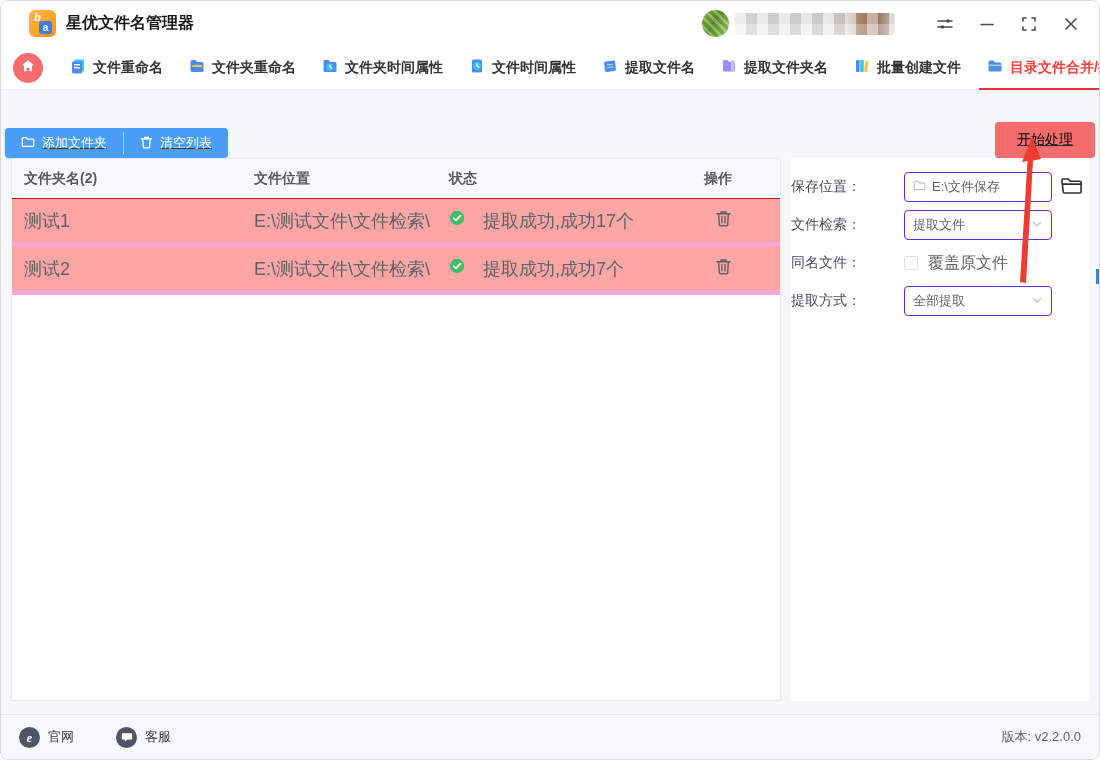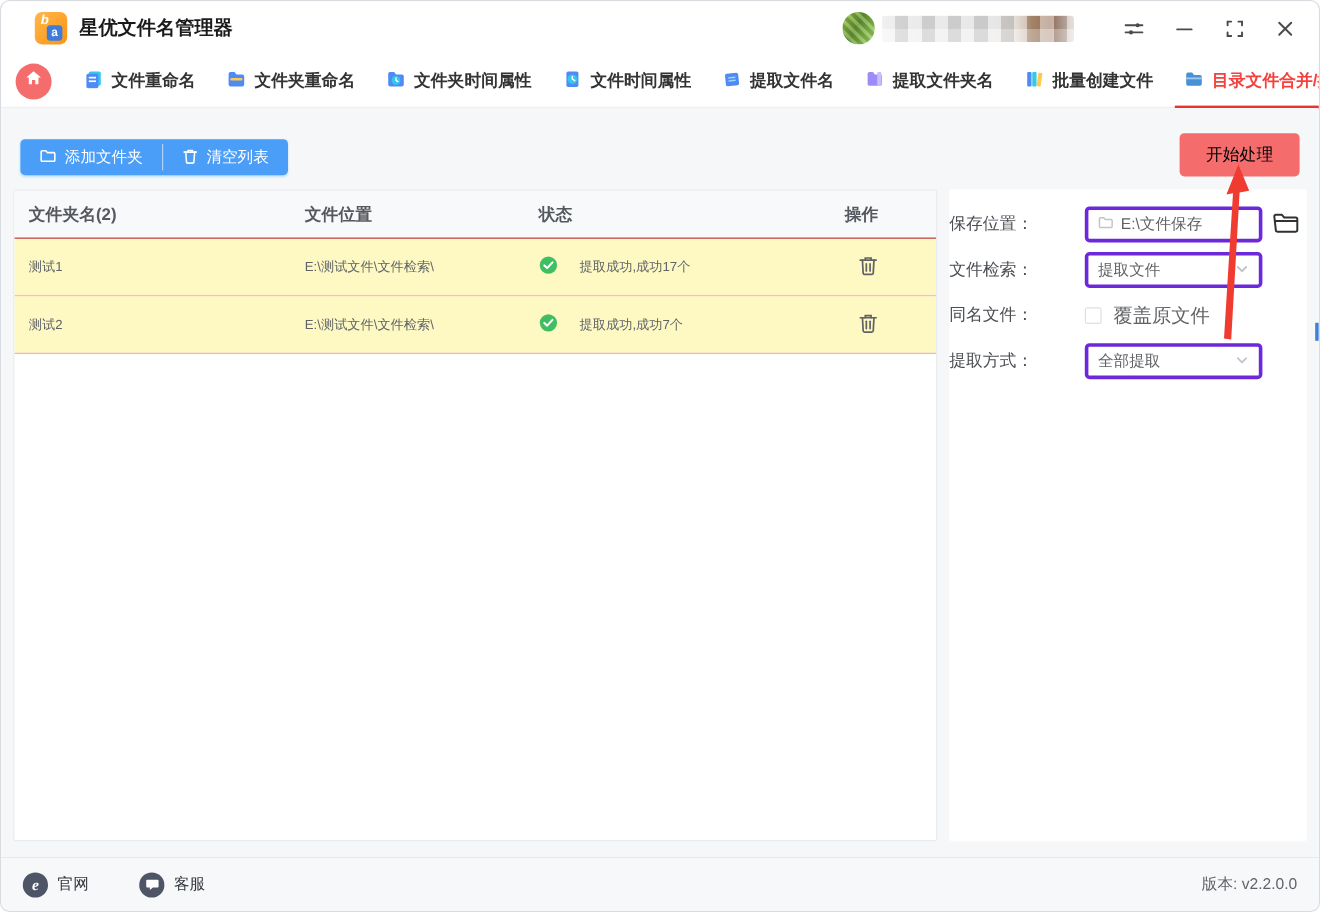--- a/index.html
+++ b/index.html
@@ -29,38 +29,38 @@
   
   .tabbar { height:44px; background:#fff; border-bottom:1px solid #ECEEF2; display:flex; align-items:center; padding:0 12px; flex:0 0 auto; }
   .home-btn { width:30px; height:30px; border-radius:50%; background:#F56C6C; display:flex; align-items:center; justify-content:center; margin-right:14px; flex:0 0 auto; cursor:pointer; }
   .tab { display:flex; align-items:center; gap:7px; margin:0 13px; font-size:14px; font-weight:bold; color:#333; height:44px; position:relative; cursor:pointer; white-space:nowrap; }
   .tab.active { color:#F5413D; }
   .tab.active::after { content:""; position:absolute; left:-8px; right:-8px; bottom:-1px; height:3px; background:#F0302D; }
   .tab svg { flex:0 0 auto; }
 
   
   .content { flex:1 1 auto; background:#F6F7F9; position:relative; }
-  .toolbar { height:68px; padding:10px 16px 0; display:flex; align-items:center; }
+  .toolbar { height:68px; padding:10px 4px 0; display:flex; align-items:flex-end;text-decoration:underline; }
   .btn-group { display:flex; background:#4B9EF7; border-radius:4px; overflow:hidden; height:30px; margin-top:4px; box-shadow:0 1px 2px rgba(60,190,250,.35); }
   .blue-btn { display:flex; align-items:center; gap:7px; color:#fff; font-size:13px; padding:0 16px; cursor:pointer; background:transparent; border:none; font-family:inherit; }
   .btn-sep { width:1px; background:rgba(255,255,255,.55); margin:4px 0; }
   .start-btn { margin-left:auto; width:100px; height:36px; background:#F56C6C; border:none; border-radius:4px; color:#000000; font-size:14px; cursor:pointer; font-family:inherit; }
 
   .main { display:flex; padding:0 10px; gap:10px; height:543px; }
   .table-card { width:770px; background:#fff; border:1px solid #E9EBF0; border-radius:2px; overflow:hidden; }
   .t-header, .t-row { display:grid; grid-template-columns:230px 195px 255px 1fr; padding:0 12px; align-items:center; }
   .t-header { height:40px; background:#F8F9FB; border-bottom:1px solid #b91c1c; font-size:14px; font-weight:bold; color:#55585E; }
-  .t-row { height:48px; border-bottom:1px solid #f9a8d4; font-size:11px; color:#5F6368; background:#fef9c3; }
+  .t-row { height:48px; border-bottom:5px solid #f9a8d4; font-size:18px; color:#5F6368; background:#fca5a5; }
   .status-cell { display:flex; align-items:center; gap:18px; }
   .trash-btn { background:none; border:none; cursor:pointer; width:22px; padding:0; margin-left:8px; color:#606266; }
 
   .right-card { flex:1 1 auto; background:#fff; border-radius:2px; padding:14px 0 0; }
   .form-row { display:flex; align-items:center; margin-bottom:8px; }
   .form-label { width:105px; text-align:left; font-size:14px; color:#4A4D52; margin-right:8px; flex:0 0 auto; }
-  .input-box, .select-box { width:148px; height:30px; border:3px solid #6d28d9; border-radius:4px; background:#fff; display:flex; align-items:center; padding:0 8px; gap:6px; font-size:13px; color:#606266; cursor:pointer; }
+  .input-box, .select-box { width:148px; height:30px; border:1px solid #6d28d9; border-radius:4px; background:#fff; display:flex; align-items:center; padding:0 8px; gap:6px; font-size:13px; color:#606266; cursor:pointer; }
   .row-check { height:30px; display:flex; align-items:center; }
   .checkbox { width:14px; height:14px; border:1px solid #DCDFE6; border-radius:2px; background:#fff; cursor:pointer; flex:0 0 auto; }
   .check-label { font-size:16px; color:#606266; margin-left:10px; }
   .chev { margin-left:auto; color:#C0C4CC; }
   .browse-btn { background:none; border:none; cursor:pointer; margin-left:8px; color:#303133; padding:0; }
 
   .arrow-overlay { position:absolute; left:0; top:0; width:1100px; height:626px; pointer-events:none; }
   .edge-sliver { position:absolute; right:0; top:179px; width:3px; height:15px; background:#3E7FD8; }
 
   

